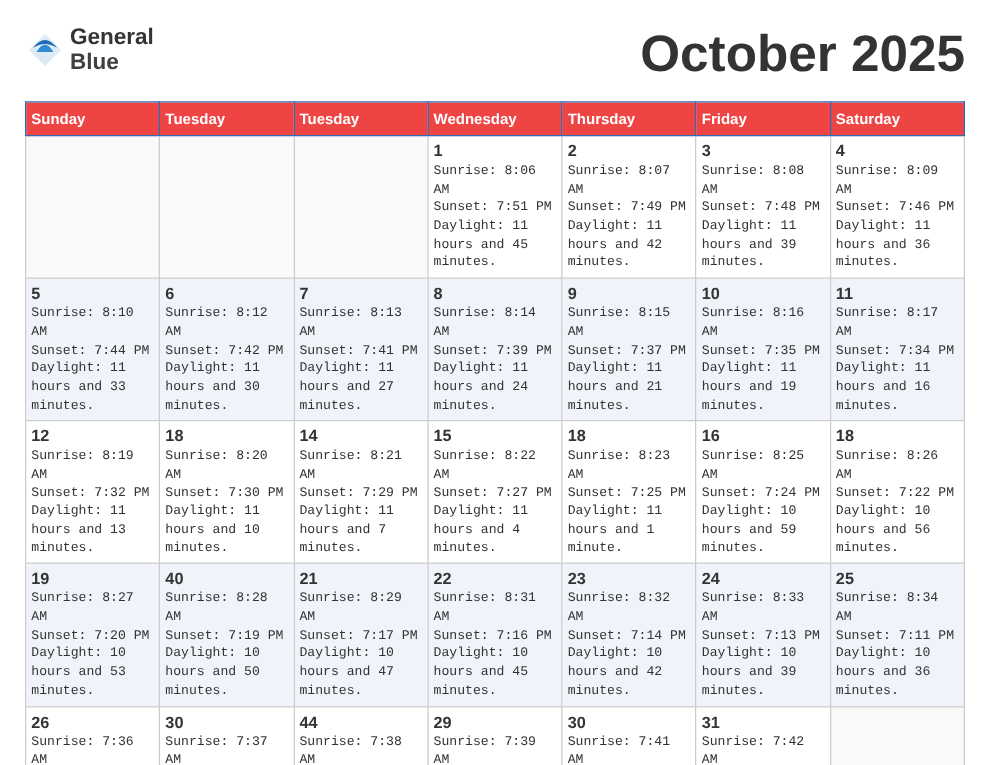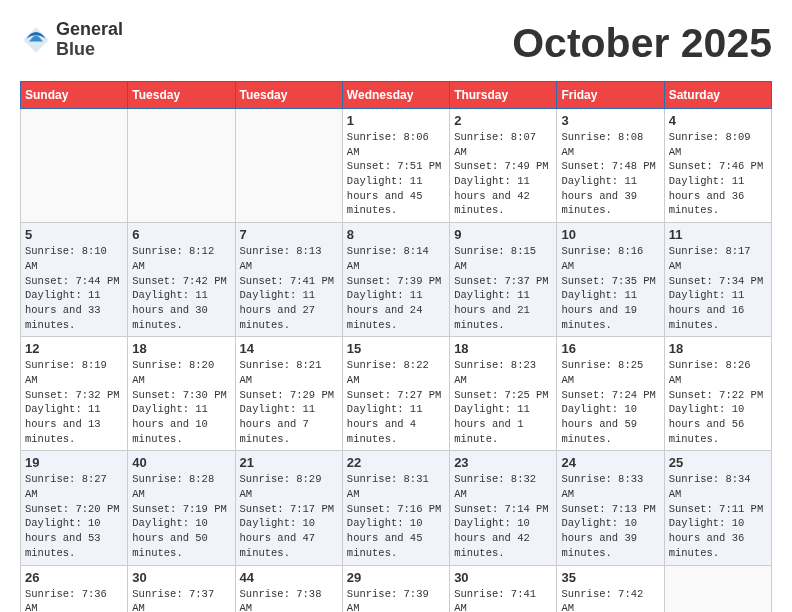--- a/index.html
+++ b/index.html
@@ -254,19 +254,19 @@
         </td>
         <td>
           <span class="day-number">29</span>
           <div class="day-info">Sunrise: 7:39 AM<br>Sunset: 6:05 PM<br>Daylight: 10 hours and 26 minutes.</div>
         </td>
         <td>
           <span class="day-number">30</span>
           <div class="day-info">Sunrise: 7:41 AM<br>Sunset: 6:04 PM<br>Daylight: 10 hours and 23 minutes.</div>
         </td>
         <td>
-          <span class="day-number">35</span>
+          <span class="day-number">31</span>
           <div class="day-info">Sunrise: 7:42 AM<br>Sunset: 6:03 PM<br>Daylight: 10 hours and 20 minutes.</div>
         </td>
         <td class="empty-cell"></td>
       </tr>
     </tbody>
 </table>
 
 </body></html>

